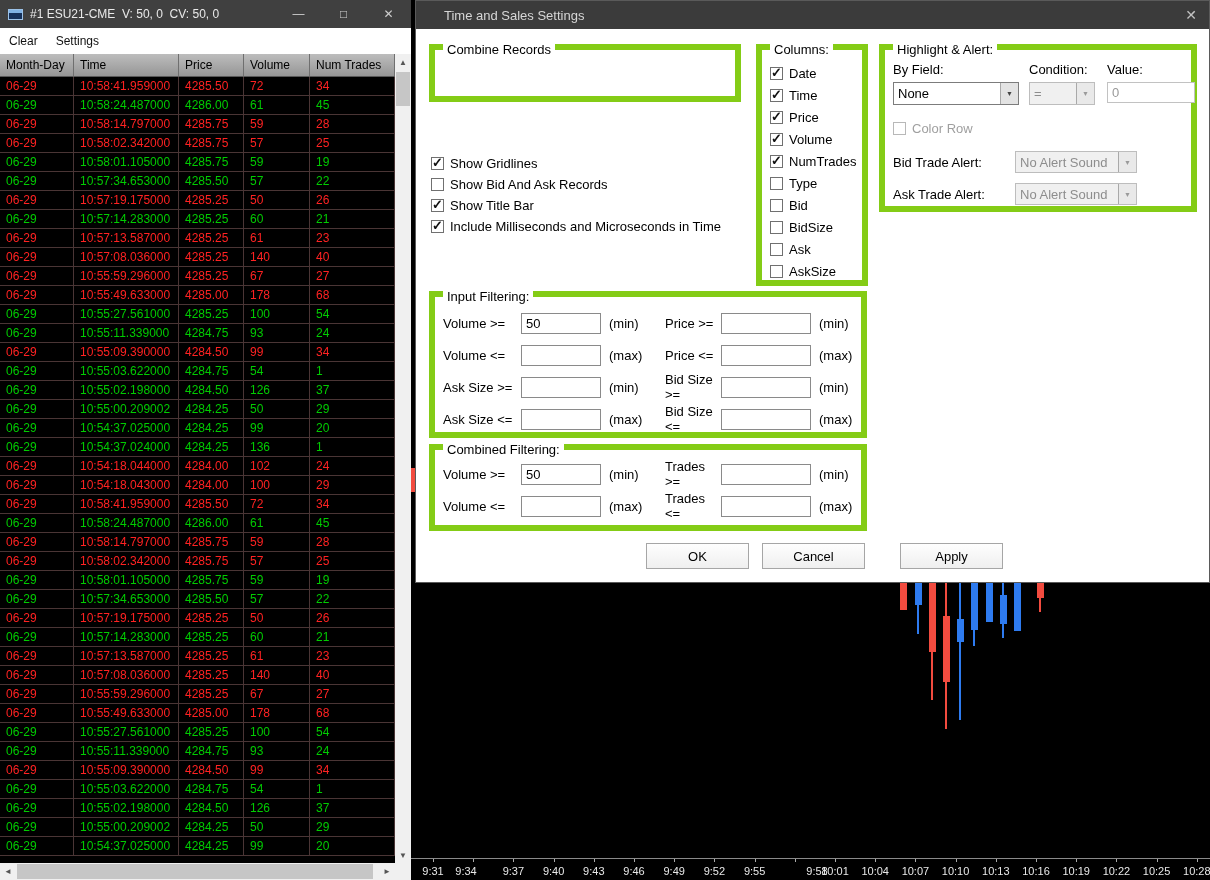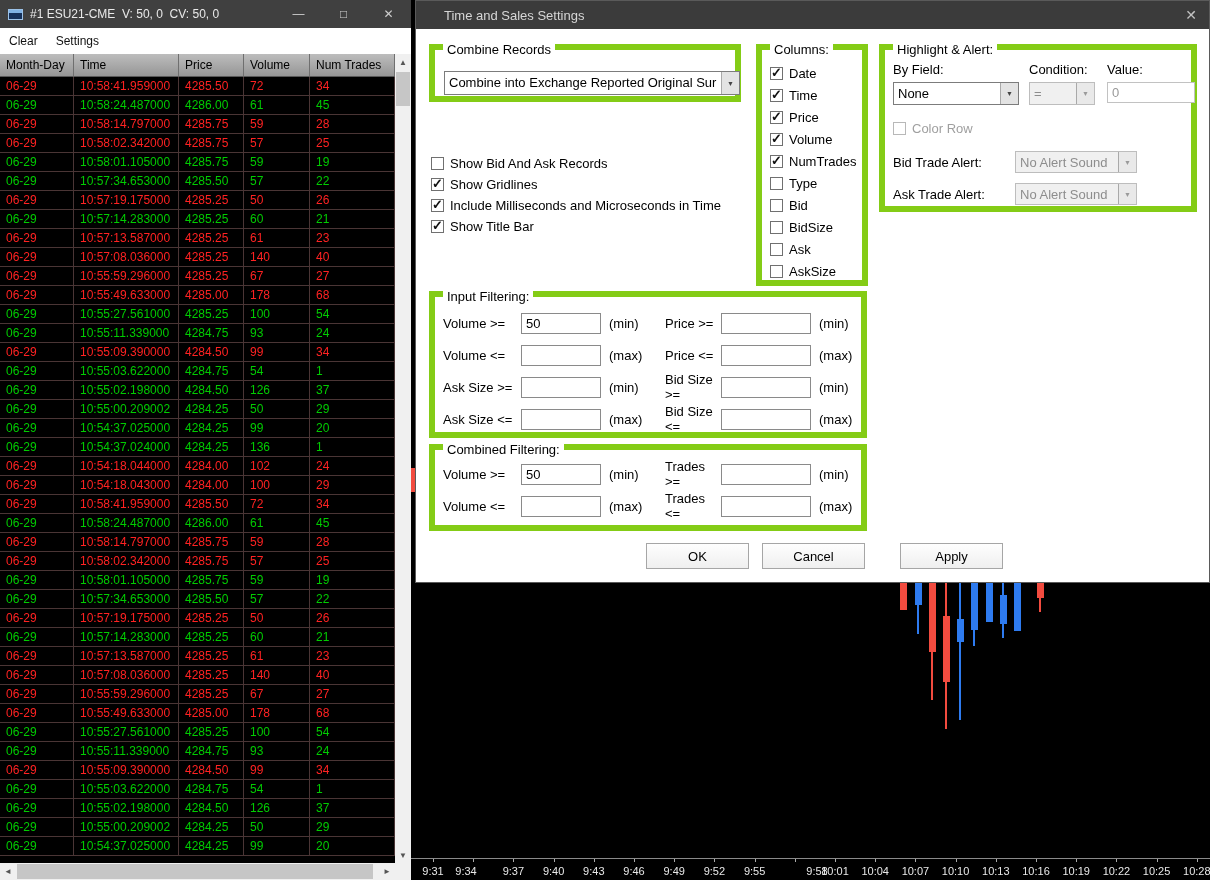--- a/index.html
+++ b/index.html
@@ -484,42 +484,38 @@
 </div>
 
 <div class="dialog">
   <div class="dlg-titlebar">
     <span>Time and Sales Settings</span>
     <span class="dlg-close">✕</span>
   </div>
 
   <div class="group" style="left:13px;top:43px;width:312px;height:58px;">
     <span class="glabel">Combine Records</span>
-    <div class="combo abs" style="left:9px;top:21px;width:296px;">
-      <span class="combo-text">Combine into Exchange Reported Original Sur</span>
-      <span class="combo-btn">▼</span>
-    </div>
   </div>
 
   <div class="abs" id="optionsList" style="left:15px;top:152px;width:400px;">
+      <div class="optrow">
+        <span class="cb checked"></span>
+        <span>Show Gridlines</span>
+      </div>
       <div class="optrow">
         <span class="cb"></span>
         <span>Show Bid And Ask Records</span>
       </div>
       <div class="optrow">
         <span class="cb checked"></span>
-        <span>Show Gridlines</span>
+        <span>Show Title Bar</span>
       </div>
       <div class="optrow">
         <span class="cb checked"></span>
         <span>Include Milliseconds and Microseconds in Time</span>
-      </div>
-      <div class="optrow">
-        <span class="cb checked"></span>
-        <span>Show Title Bar</span>
       </div>
     </div>
 
   <div class="group" style="left:340px;top:43px;width:112px;height:242px;">
     <span class="glabel">Columns:</span>
     <div id="columnsItems" style="padding-top:12px;">
         <div class="cbrow">
           <span class="cb checked"></span>
           <span>Date</span>
         </div>

